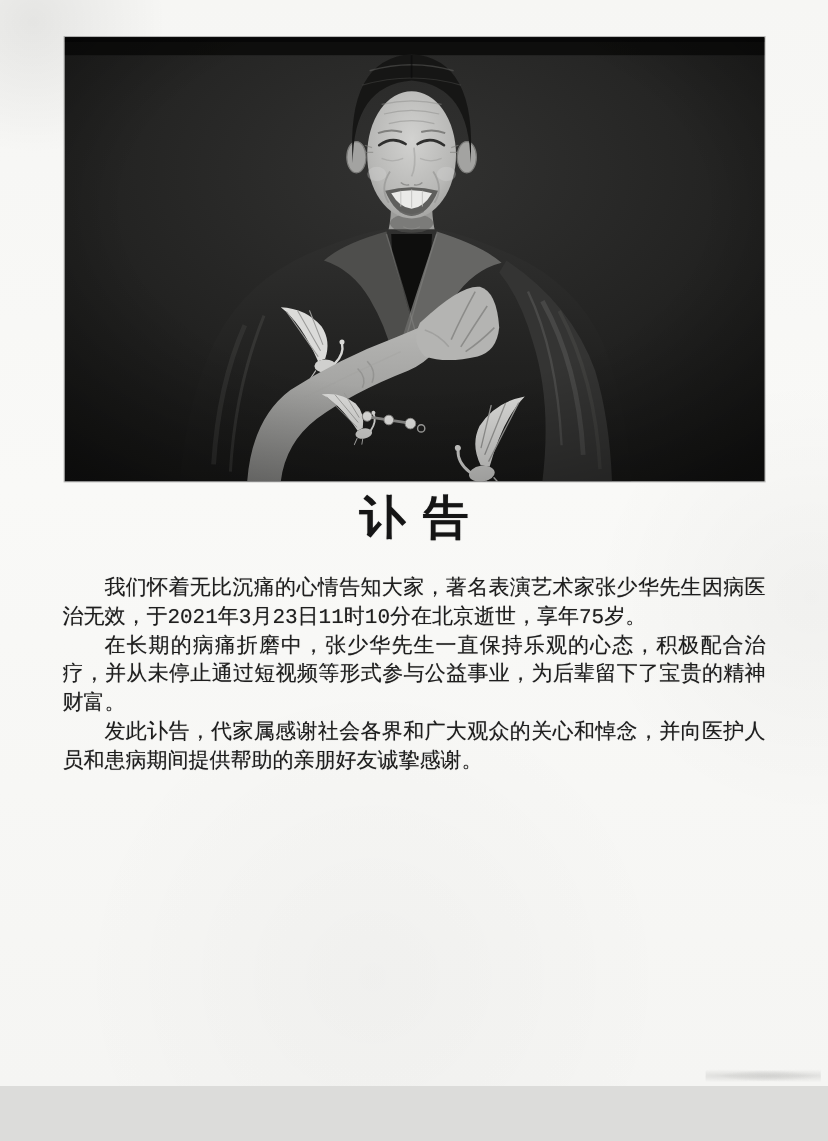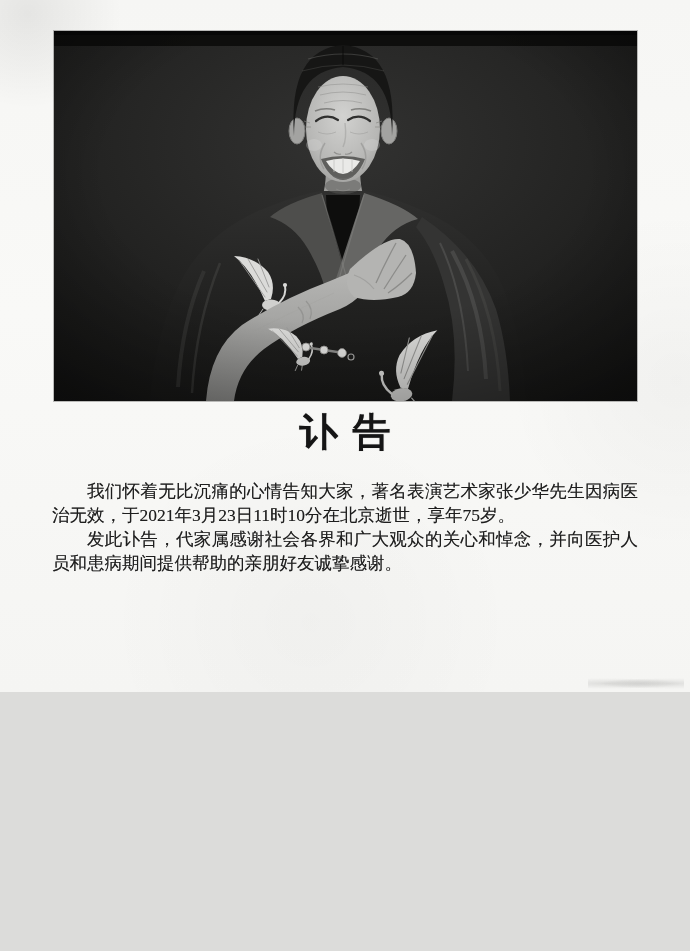--- a/index.html
+++ b/index.html
@@ -2,21 +2,21 @@
 <html lang="zh"><head>
 <meta charset="utf-8">
 <style>
   html,body{margin:0;padding:0;}
   body{
     font-family:"Liberation Serif","DejaVu Serif",serif;
     background:#dcdcda;
   }
   .page{
     position:relative;
-    width:690px;height:692px;
+    width:690px;height:905px;
     margin:0 auto;
     overflow:hidden;
     color:#202020;
     background:
       radial-gradient(circle at 4% 2%, rgba(0,0,0,.07), transparent 10%),
       radial-gradient(circle at 98% 55%, rgba(0,0,0,.03), transparent 22%),
       radial-gradient(circle at 45% 90%, rgba(0,0,0,.025), transparent 28%),
       linear-gradient(180deg,#f6f6f4 0%,#f9f9f7 45%,#f5f5f3 100%);
   }
   .photo{
@@ -28,21 +28,21 @@
   .photo svg{display:block;width:100%;height:100%;}
   .title{
     position:absolute;left:52px;top:406px;width:586px;height:52px;
     margin:0;
     font-size:38px;line-height:52px;font-weight:bold;
     text-align:center;letter-spacing:15px;text-indent:15px;
     color:#151515;
     text-shadow:0 0 .7px rgba(20,20,20,.6);
   }
   .body-text{
-    position:absolute;left:52px;top:479px;width:586px;
+    position:absolute;left:52px;top:479px;width:586px;font-family:Liberation Mono, monospace;
   }
   .body-text p{
     margin:0;padding:0;
     font-size:17.5px;line-height:24px;
     text-align:justify;
     text-indent:2em;
     color:#1e1e1e;
     text-shadow:0 0 .6px rgba(30,30,30,.5);
   }
   .sign-block{
@@ -191,20 +191,21 @@
       </g>
 
       <rect x="0" y="0" width="583" height="370" fill="url(#vin)"></rect>
     </svg>
   </figure>
 
   <h1 class="title">讣告</h1>
 
   <div class="body-text">
     <p>我们怀着无比沉痛的心情告知大家，著名表演艺术家张少华先生因病医治无效，于2021年3月23日11时10分在北京逝世，享年75岁。</p>
+    <p>在长期的病痛折磨中，张少华先生一直保持乐观的心态，积极配合治疗，并从未停止通过短视频等形式参与公益事业，为后辈留下了宝贵的精神财富。</p>
     <p>发此讣告，代家属感谢社会各界和广大观众的关心和悼念，并向医护人员和患病期间提供帮助的亲朋好友诚挚感谢。</p>
   </div>
 
   <div class="sign-block">
     <div>长信传媒&amp;花火乐娱　泣告</div>
   </div>
 
   <div class="artifact"></div>
 </div>
 

